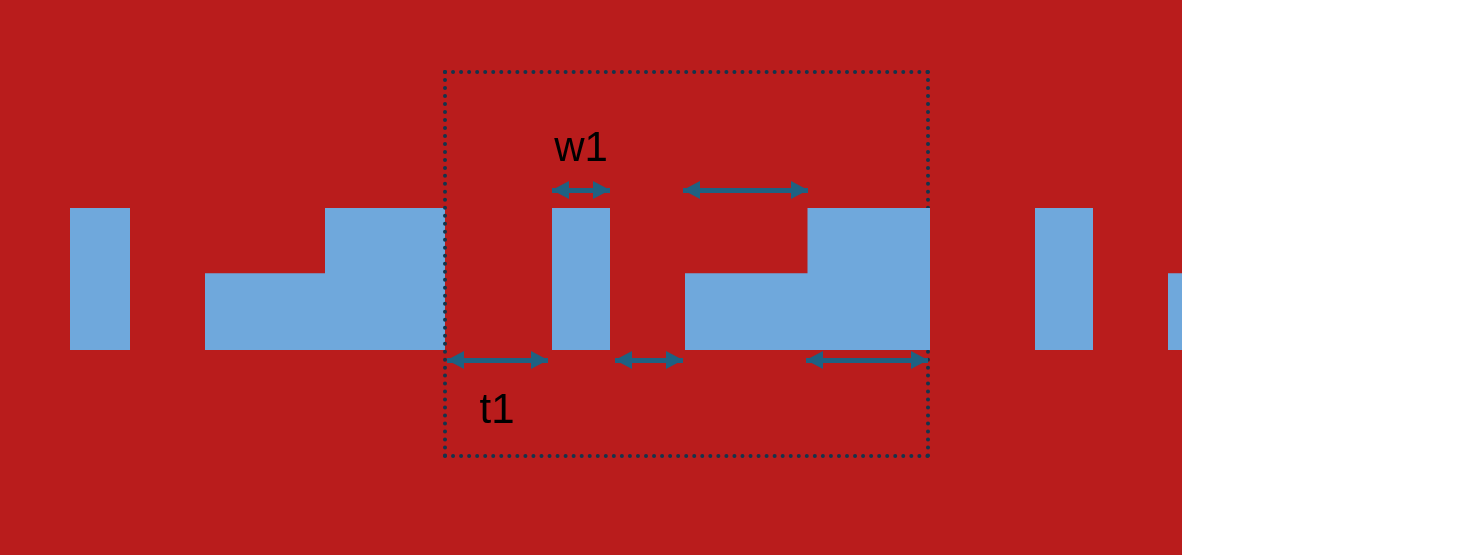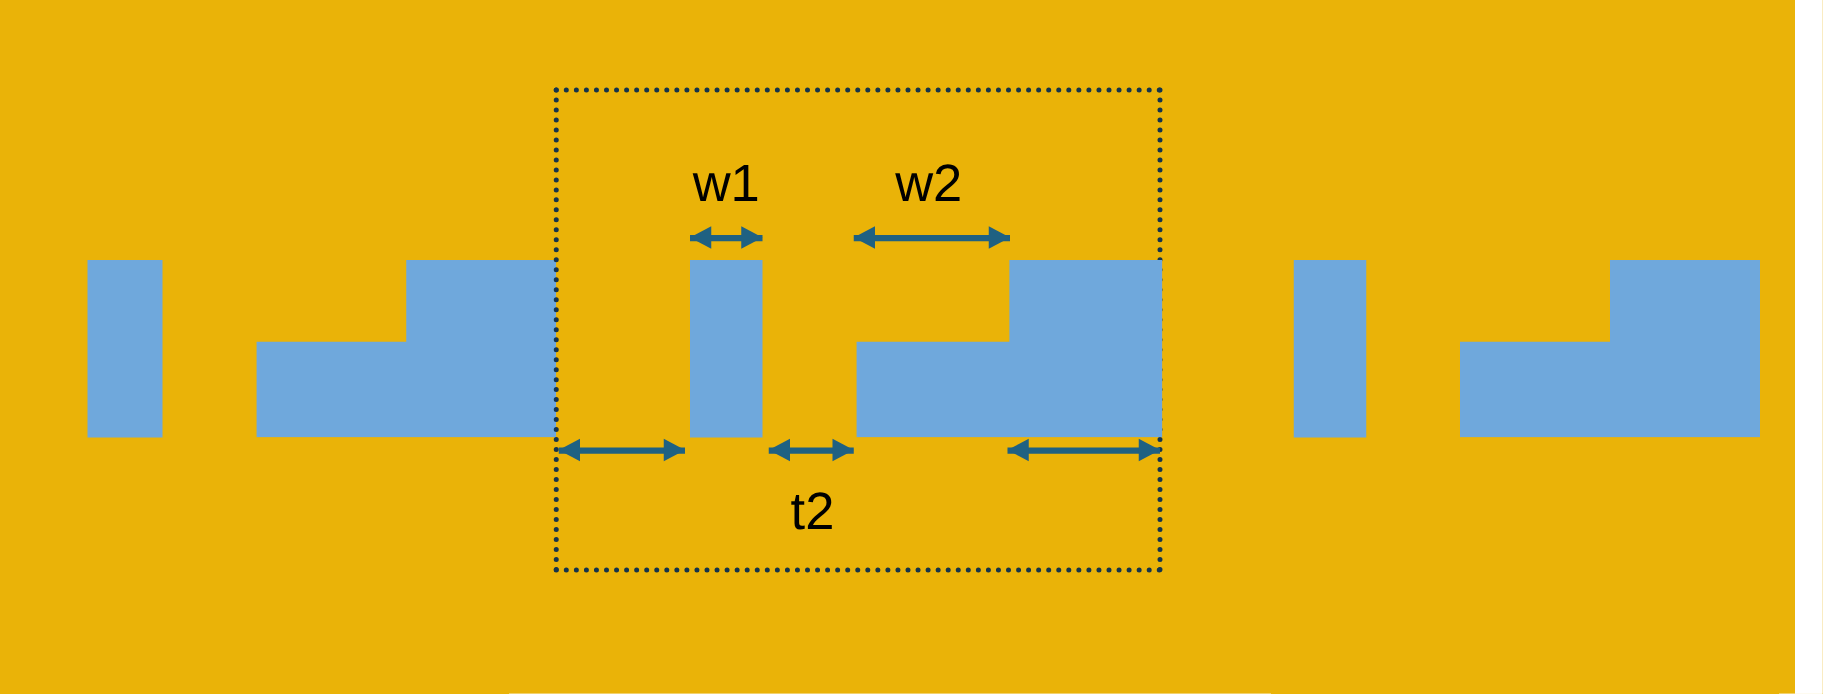--- a/index.html
+++ b/index.html
@@ -2,23 +2,23 @@
 <html><head>
   <meta charset="utf-8">
   <style>
     html, body {
       margin: 0;
       padding: 0;
       background: #ffffff;
     }
     .canvas {
       position: relative;
-      width: 1436px;
+      width: 1182px;
       height: 555px;
-      background: #eab308;
+      background: #b91c1c;
       overflow: hidden;
       font-family: "Liberation Sans", sans-serif;
     }
     .shape {
       position: absolute;
       background: #6fa8dc;
     }
     .step {
       clip-path: polygon(0 46%, 50% 46%, 50% 0, 100% 0, 100% 100%, 0 100%);
     }
@@ -81,16 +81,15 @@
   <div class="shape step" style="left:1168px; top:208px; width:240px; height:142px;"></div>
 
   <div class="arrow" style="left:552px; top:188px; width:58px;"></div>
   <div class="arrow" style="left:683px; top:188px; width:125px;"></div>
 
   <div class="arrow" style="left:447px; top:358px; width:101px;"></div>
   <div class="arrow" style="left:615px; top:358px; width:68px;"></div>
   <div class="arrow" style="left:806px; top:358px; width:122px;"></div>
 
   <div class="dim-label" style="left:541px; top:126px;">w1</div>
-  <div class="dim-label" style="left:703px; top:126px;">w2</div>
-  <div class="dim-label" style="left:610px; top:388px;">t2</div>
+  <div class="dim-label" style="left:457px; top:388px;">t1</div>
 
 </div>
 
 </body></html>

